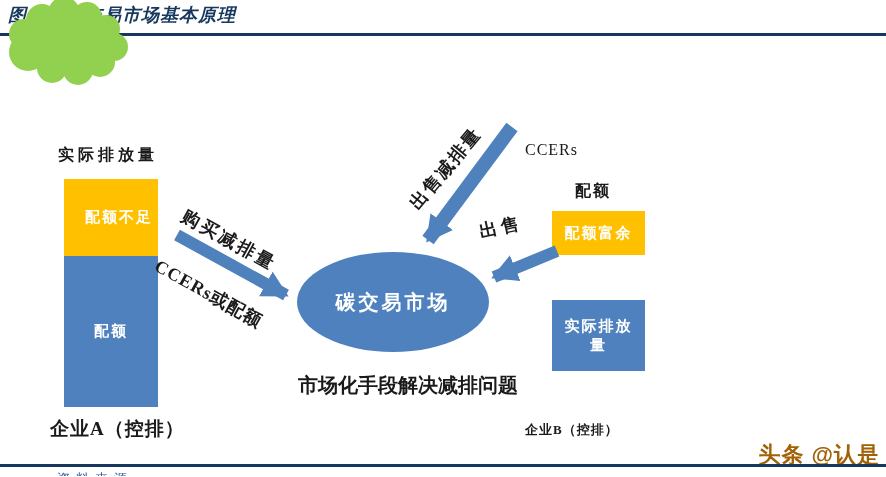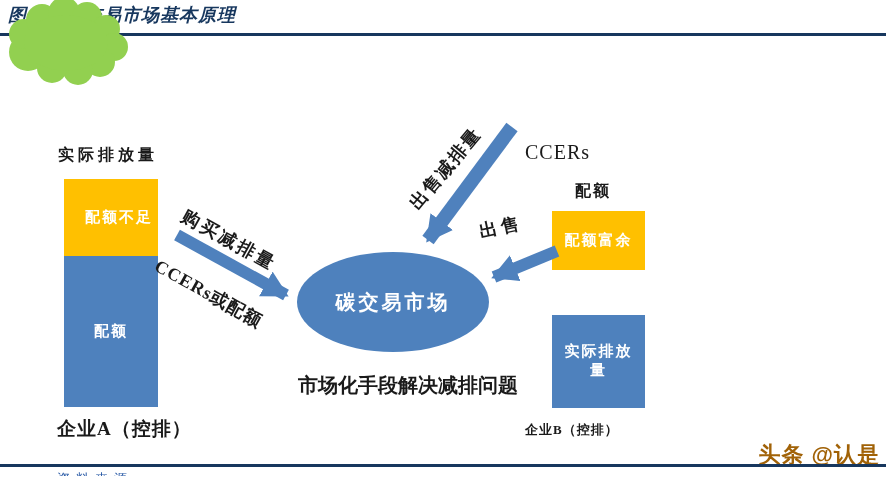--- a/index.html
+++ b/index.html
@@ -19,41 +19,41 @@
   .rule-bottom{top:464px;height:3px;}
   
   .bar{display:flex;flex-direction:column;}
   .seg{display:flex;align-items:center;justify-content:center;
        color:#ffffff;font-weight:bold;text-align:center;}
   .seg-orange{background:#FFC000;font-size:15px;letter-spacing:2px;}
   .seg-blue{background:#4E81BD;font-size:15px;letter-spacing:2px;padding:0 6px;box-sizing:border-box;}
   .bar-a{left:64px;top:179px;width:94px;height:228px;}
   .bar-a .seg-orange{height:77px;padding-left:16px;}
   .bar-a .seg-blue{height:151px;}
-  .bar-b{left:552px;top:211px;width:93px;height:197px;gap:45px;}
+  .bar-b{left:552px;top:211px;width:93px;height:160px;gap:45px;}
   .bar-b .seg-orange{height:76px;}
   .bar-b .seg-blue{height:121px;}
   .blk-label{font-weight:bold;color:#1a1a1a;white-space:nowrap;}
   .lbl-a-top{left:58px;top:145px;font-size:16px;letter-spacing:4px;}
   .lbl-b-top{left:575px;top:181px;font-size:16px;letter-spacing:2px;}
-  .cap-a{left:50px;top:416px;font-size:19px;letter-spacing:1px;margin-left:7px;}
+  .cap-a{left:50px;top:416px;font-size:19px;letter-spacing:1px;}
   .cap-b{left:525px;top:421px;font-size:13px;letter-spacing:1px;}
   
   .market-ellipse{
     left:297px;top:252px;width:192px;height:100px;border-radius:50%;
     background:#4E81BD;display:flex;align-items:center;justify-content:center;
   }
   .market-ellipse span{color:#ffffff;font-weight:bold;font-size:20px;letter-spacing:3px;}
   .market-caption{left:268px;top:372px;width:250px;text-align:right;
     font-size:20px;font-weight:bold;white-space:nowrap;}
   
   .cloud-wrap{left:478px;top:58px;width:132px;height:88px;}
   .cloud-text{left:478px;top:76px;width:132px;text-align:center;color:#fff;
     font-weight:bold;font-size:15px;letter-spacing:3px;line-height:21px;}
-  .ccers{left:525px;top:141px;font-size:20px;letter-spacing:1px;}
+  .ccers{left:525px;top:141px;font-size:16px;letter-spacing:1px;}
   
   .arrow-label{font-weight:bold;font-size:18px;white-space:nowrap;transform-origin:left top;}
   .lbl-buy-top{left:189px;top:204px;transform:rotate(29deg);letter-spacing:3px;}
   .lbl-buy-bottom{left:162px;top:254px;transform:rotate(29deg);letter-spacing:1px;}
   .lbl-sell-reduction{left:404px;top:199px;transform:rotate(-50deg);letter-spacing:2px;}
   .lbl-sell{left:477px;top:220px;transform:rotate(-12deg);letter-spacing:4px;}
   
   .watermark{right:6px;top:440px;font-size:22px;font-weight:bold;color:#a16207;
     font-family:"Liberation Sans","DejaVu Sans",sans-serif;letter-spacing:1px;}
   .source-clip{left:57px;top:469px;height:7px;width:400px;overflow:hidden;}

